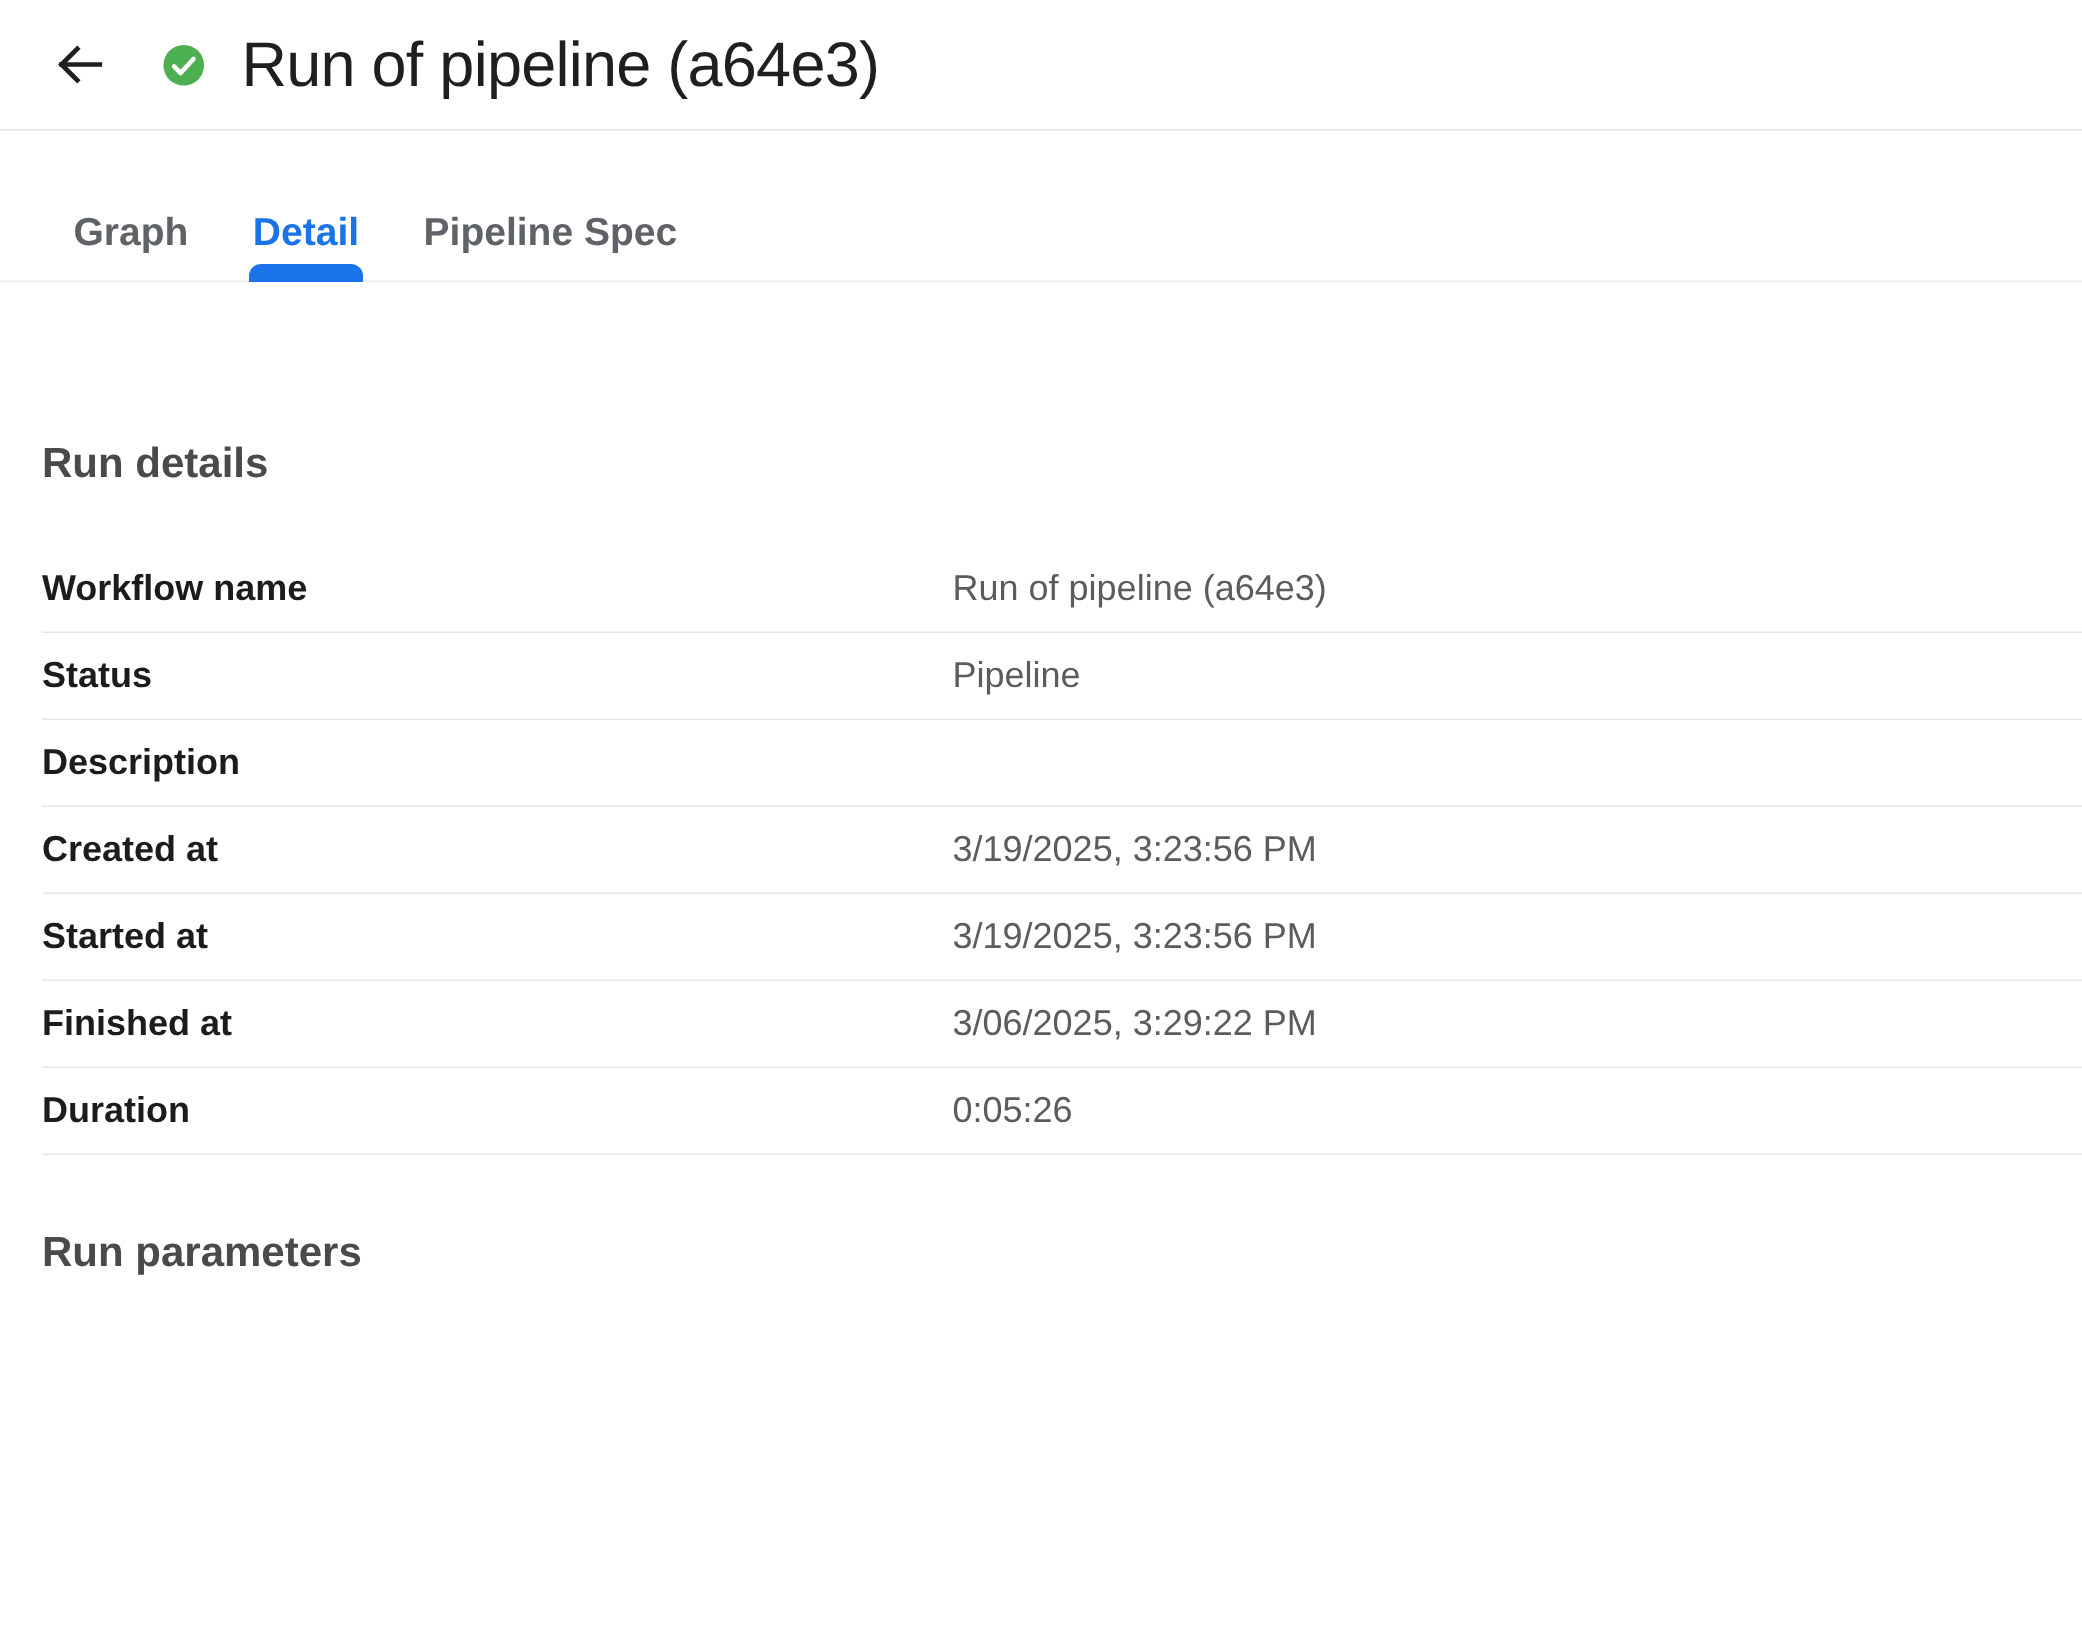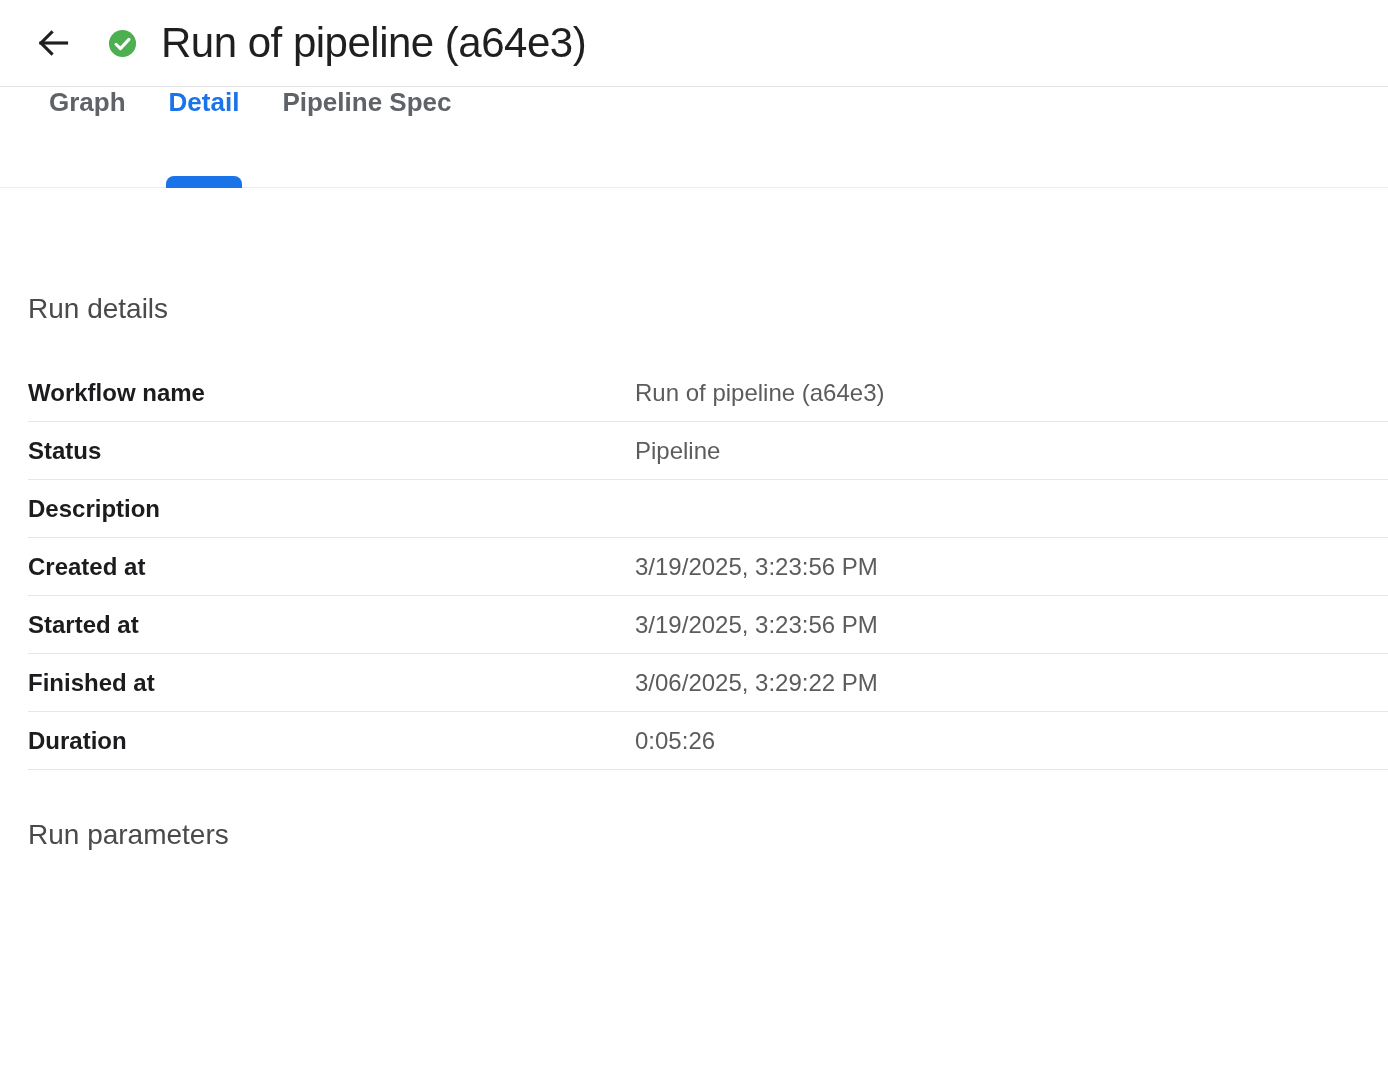--- a/index.html
+++ b/index.html
@@ -45,20 +45,21 @@
     font-weight: 400;
     color: #1f1f1f;
     letter-spacing: -0.5px;
     white-space: nowrap;
   }
 
   
   .tabbar {
     position: relative;
     display: flex;
+    align-items: flex-end;
     column-gap: 80px;
     height: 101px;
     padding-left: 49px;
     border-bottom: 1px solid #ececec;
     gap: 43px;
   }
   .tab {
     position: relative;
     padding-bottom: 17px;
     font-size: 26px;
@@ -77,21 +78,21 @@
     background: #1a73e8;
     border-radius: 8px 8px 0 0;
   }
 
   
   .content { padding-left: 28px; }
   .section-heading {
     margin-top: 104px;
     font-size: 28px;
     line-height: 34px;
-    font-weight: 400;
+    font-weight: 700;
     color: #4a4a4a;
   }
   .section-heading.params { margin-top: 48px; }
   .kv-table { margin-top: 38px; }
   .kv-row {
     display: grid;
     grid-template-columns: 607px 1fr;
     align-items: center;
     height: 58px;
     border-bottom: 1px solid #e6e6e6;

